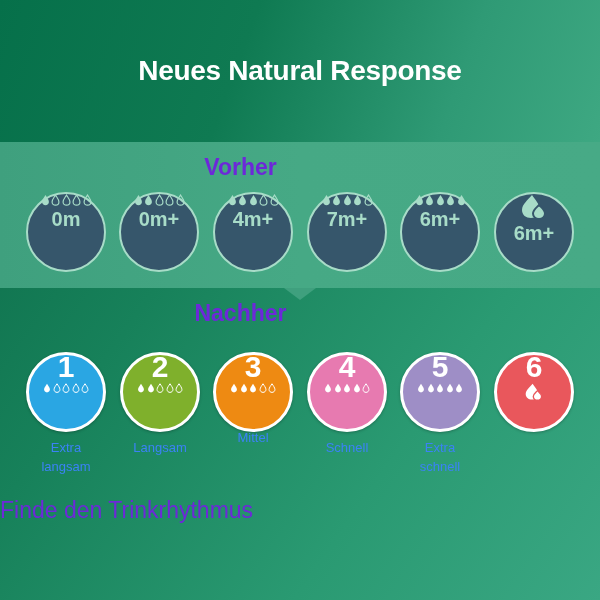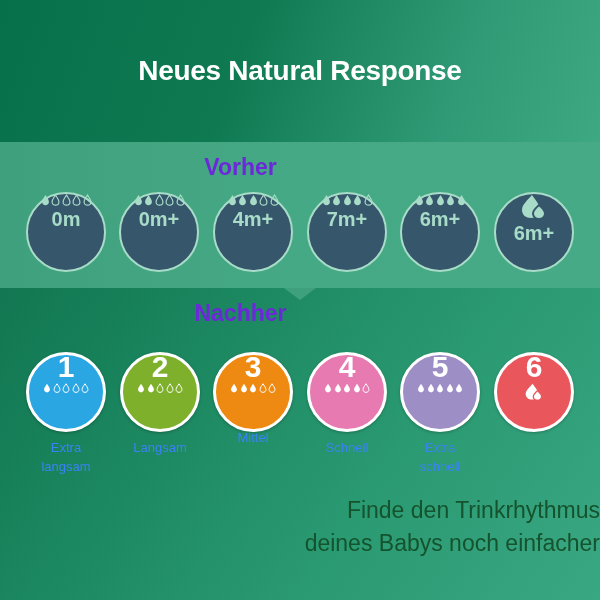--- a/index.html
+++ b/index.html
@@ -56,22 +56,22 @@
   .circ .num {
     font-size: 30px; font-weight: bold; line-height: 32px; margin-top: -4px;
   }
   .drops { display: flex; gap: 1.5px; }
   .drops svg { display: block; }
   .label {
     position: absolute; width: 110px; text-align: center;
     font-size: 13px; line-height: 19px; color: #3b82f6;
   }
   .footer {
-    position: absolute; left: 0; top: 494px; width: 600px; text-align: right;
-    font-size: 23px; line-height: 33px; color: #14532d;
+    position: absolute; left: 0; top: 494px; width: 600px; text-align: left;
+    font-size: 23px; line-height: 33px; color: #6d28d9;
   }
 </style>
 </head>
 <body>
 
 <div class="header">
   <div class="line">Neues Natural Response</div>
 </div>
 
 <div class="before-band"></div>
@@ -315,14 +315,13 @@
   <div class="label" style="left:385px; top:86px">
     <div>Extra</div>
     <div>schnell</div>
   </div>
   <div class="label" style="left:479px; top:86px">
   </div>
 </div>
 
 <div class="footer">
   <div>Finde den Trinkrhythmus</div>
-  <div>deines Babys noch einfacher</div>
 </div>
 
 </body></html>

